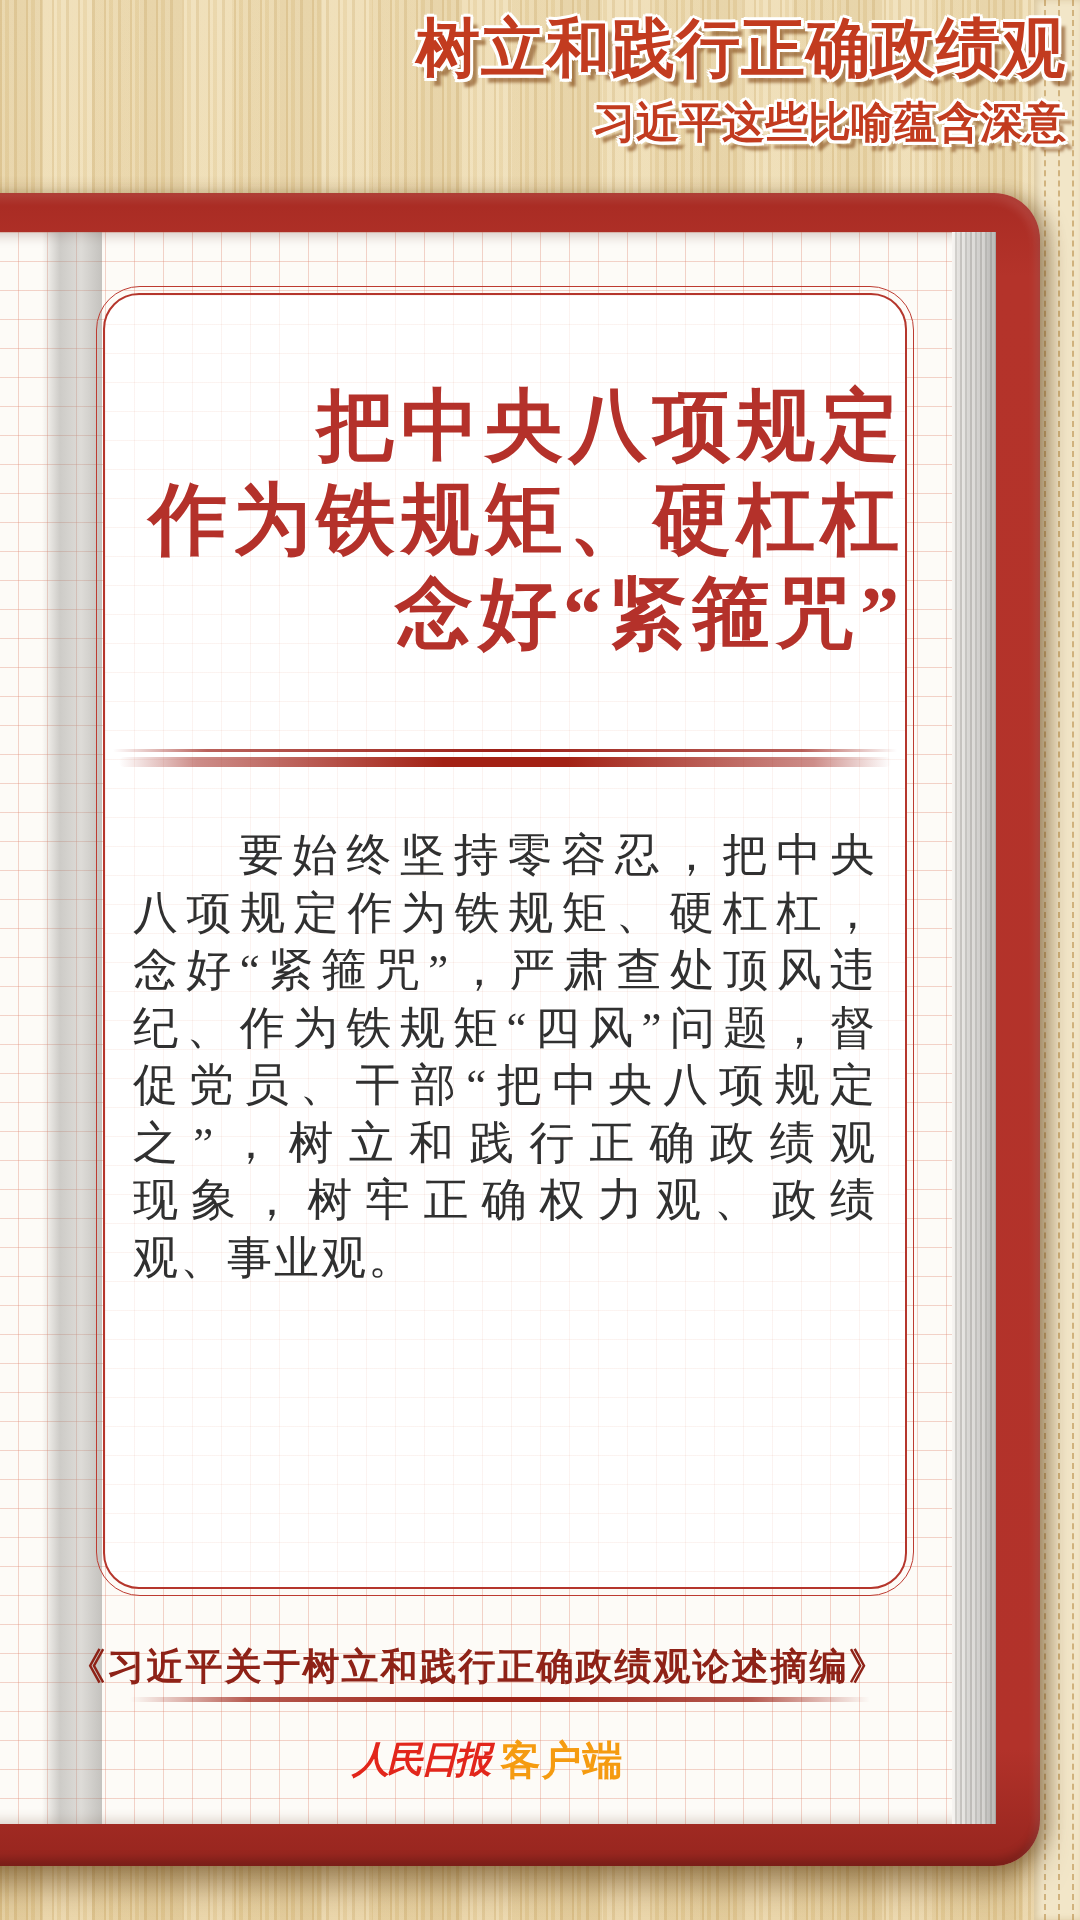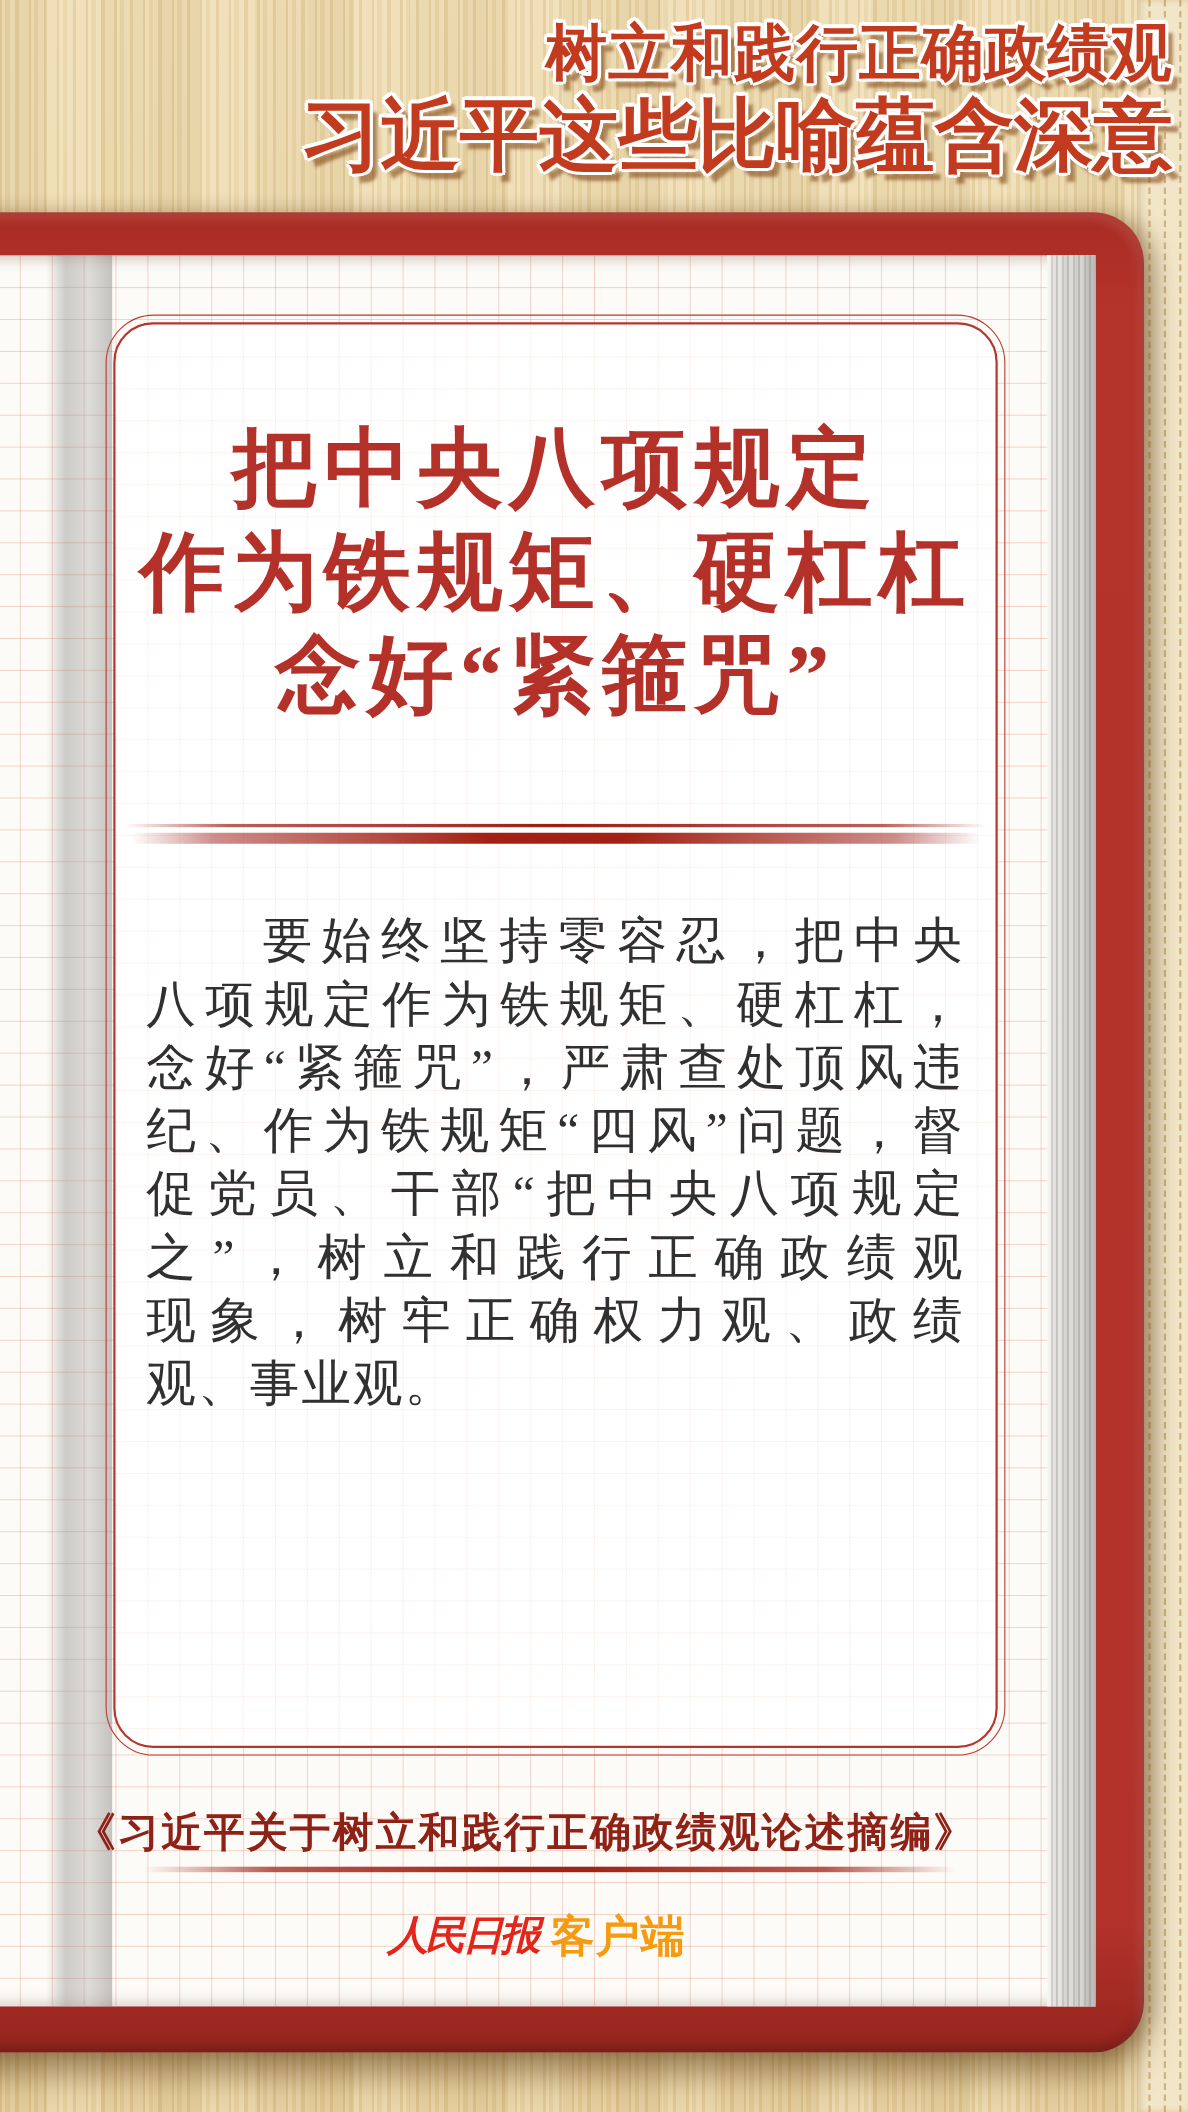--- a/index.html
+++ b/index.html
@@ -48,39 +48,39 @@
         #edebe8 5px 8px,#cfccc8 8px 10px);}
 
   .spine{position:absolute;left:42px;top:232px;width:60px;height:1592px;
     background:linear-gradient(90deg, rgba(140,138,134,0) 0%,
       rgba(140,138,134,.42) 30%, rgba(170,168,164,.38) 65%,
       rgba(118,116,112,.42) 100%);}
 
   
   .headline{position:absolute;top:8px;right:14px;text-align:right;
     color:#c23b1f;font-weight:800;line-height:1;}
-  .headline .h1{font-size:56px;line-height:82px;letter-spacing:1px;}
-  .headline .h2{font-size:72px;line-height:66px;letter-spacing:0px;margin-left:16px;}
+  .headline .h1{font-size:64px;line-height:82px;letter-spacing:1px;}
+  .headline .h2{font-size:43px;line-height:66px;letter-spacing:0px;margin-left:16px;}
   .headline .h1,.headline .h2{
     text-shadow:3px 0 0 #fff,-3px 0 0 #fff,0 3px 0 #fff,0 -3px 0 #fff,
       2.5px 2.5px 0 #fff,-2.5px 2.5px 0 #fff,2.5px -2.5px 0 #fff,-2.5px -2.5px 0 #fff,
       7px 8px 3px rgba(118,56,8,.55);}
 
   
   .card{position:absolute;left:103px;top:293px;width:804px;height:1296px;
     box-sizing:border-box;border:2.5px solid #b5362c;border-radius:36px;
     background-color:#ffffff;
     background-image:
       linear-gradient(to right, rgba(222,138,114,.10) 1.2px, transparent 1.2px),
       linear-gradient(to bottom, rgba(222,138,114,.10) 1.2px, transparent 1.2px);
     background-size:29px 29px;}
   .card::before{content:"";position:absolute;inset:-9px;border:1.5px solid #bd3b31;
     border-radius:44px;pointer-events:none;}
 
-  .card-title{padding-top:84px;text-align:center;color:#b4312a;font-weight:800;}
+  .card-title{padding-top:84px;text-align:right;color:#b4312a;font-weight:800;}
   .card-title div{font-size:78px;line-height:94px;letter-spacing:6px;}
 
   .divider-thin{height:3px;margin:88px 8px 5px;
     background:linear-gradient(90deg, rgba(156,30,22,0), rgba(156,30,22,.7) 12%,
       #9c1e16 50%, rgba(156,30,22,.7) 88%, rgba(156,30,22,0));}
   .divider-bar{height:10px;margin:0 14px;border-radius:5px;
     background:linear-gradient(90deg, rgba(155,28,20,0), rgba(155,28,20,.5) 10%,
       #a32114 42%, #a32114 58%, rgba(155,28,20,.5) 90%, rgba(155,28,20,0));}
 
   .quote-body{margin:60px 28px 0 28px;color:#303030;font-weight:500;}

